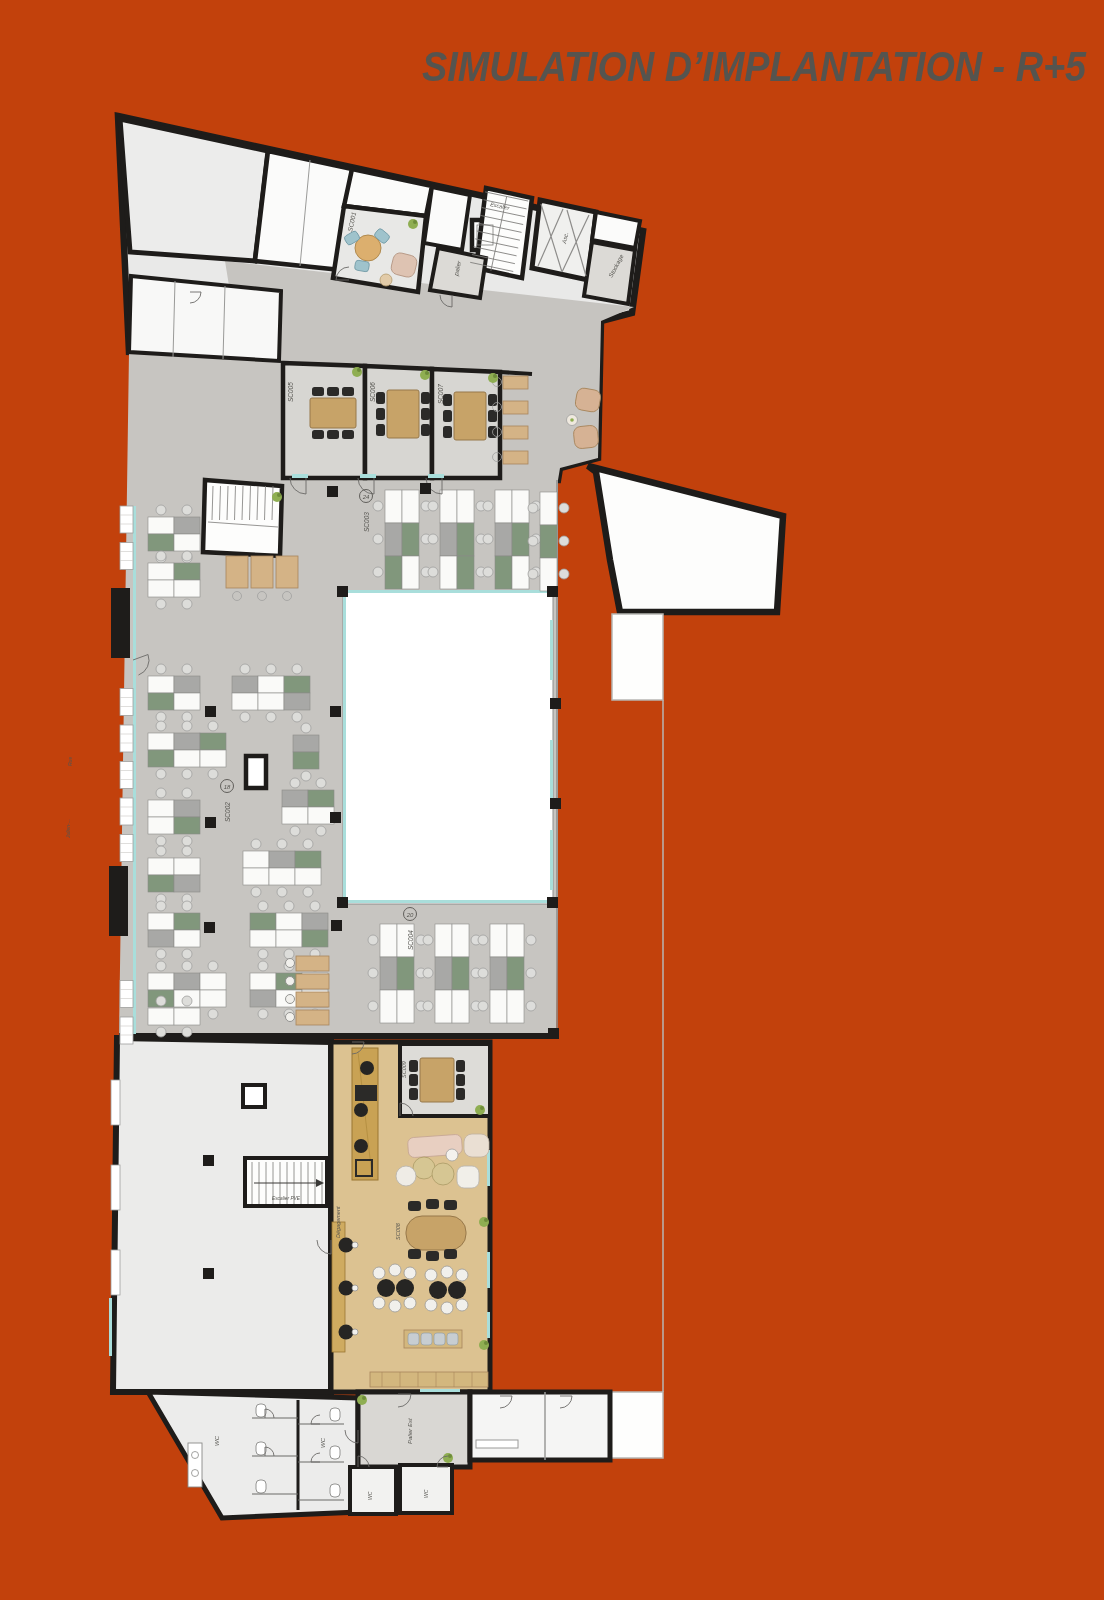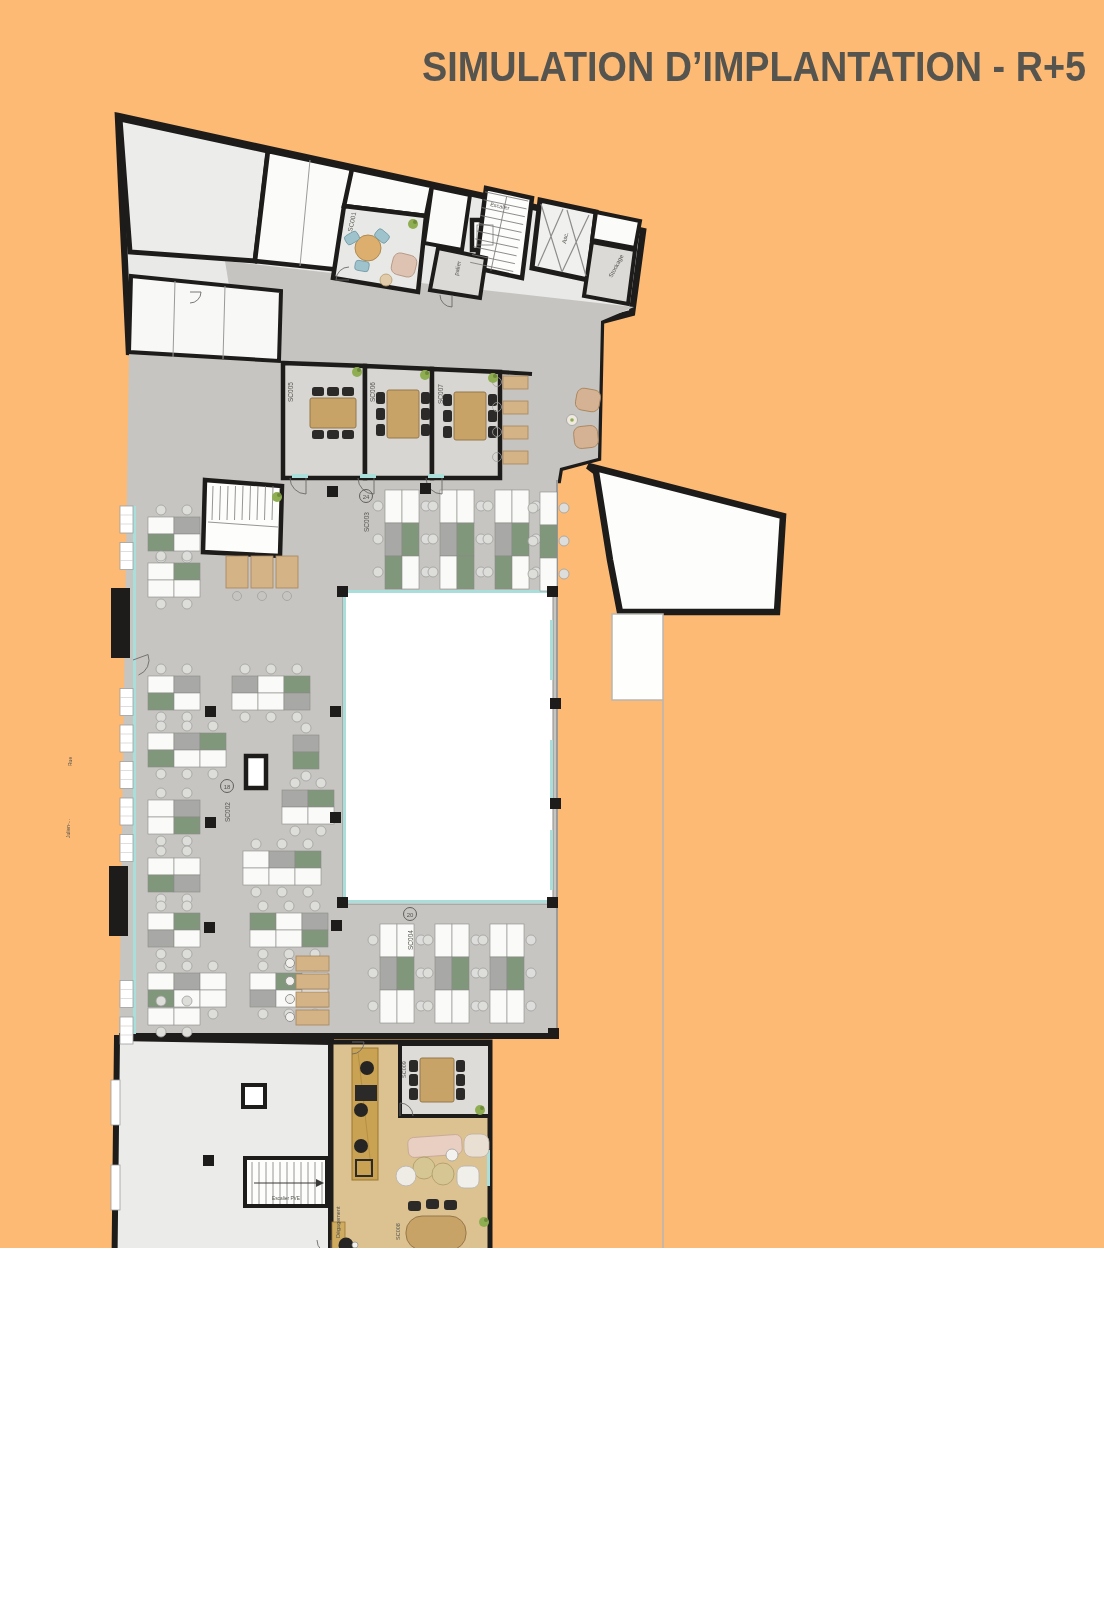--- a/index.html
+++ b/index.html
@@ -1,17 +1,17 @@
 <!DOCTYPE html>
 <html><head>
 <meta charset="utf-8">
 <style>
   html,body{margin:0;padding:0;background:#ffffff;}
-  .page{position:relative;width:1104px;height:1248px;background:#fdba74;overflow:hidden;
-        font-family:"Liberation Sans",sans-serif;}
+  .page{position:relative;width:1104px;height:1600px;background:#c2410c;overflow:hidden;
+        font-family:"Liberation Sans",sans-serif;font-style:italic;}
   svg{position:absolute;left:0;top:0;}
   svg text{font-family:"Liberation Sans",sans-serif;fill:#55544f;}
   .title{font-weight:bold;letter-spacing:0px;}
 </style>
 </head>
 <body>
 
 <div class="page">
 <svg width="1104" height="1600" viewBox="0 0 1104 1600">
 

